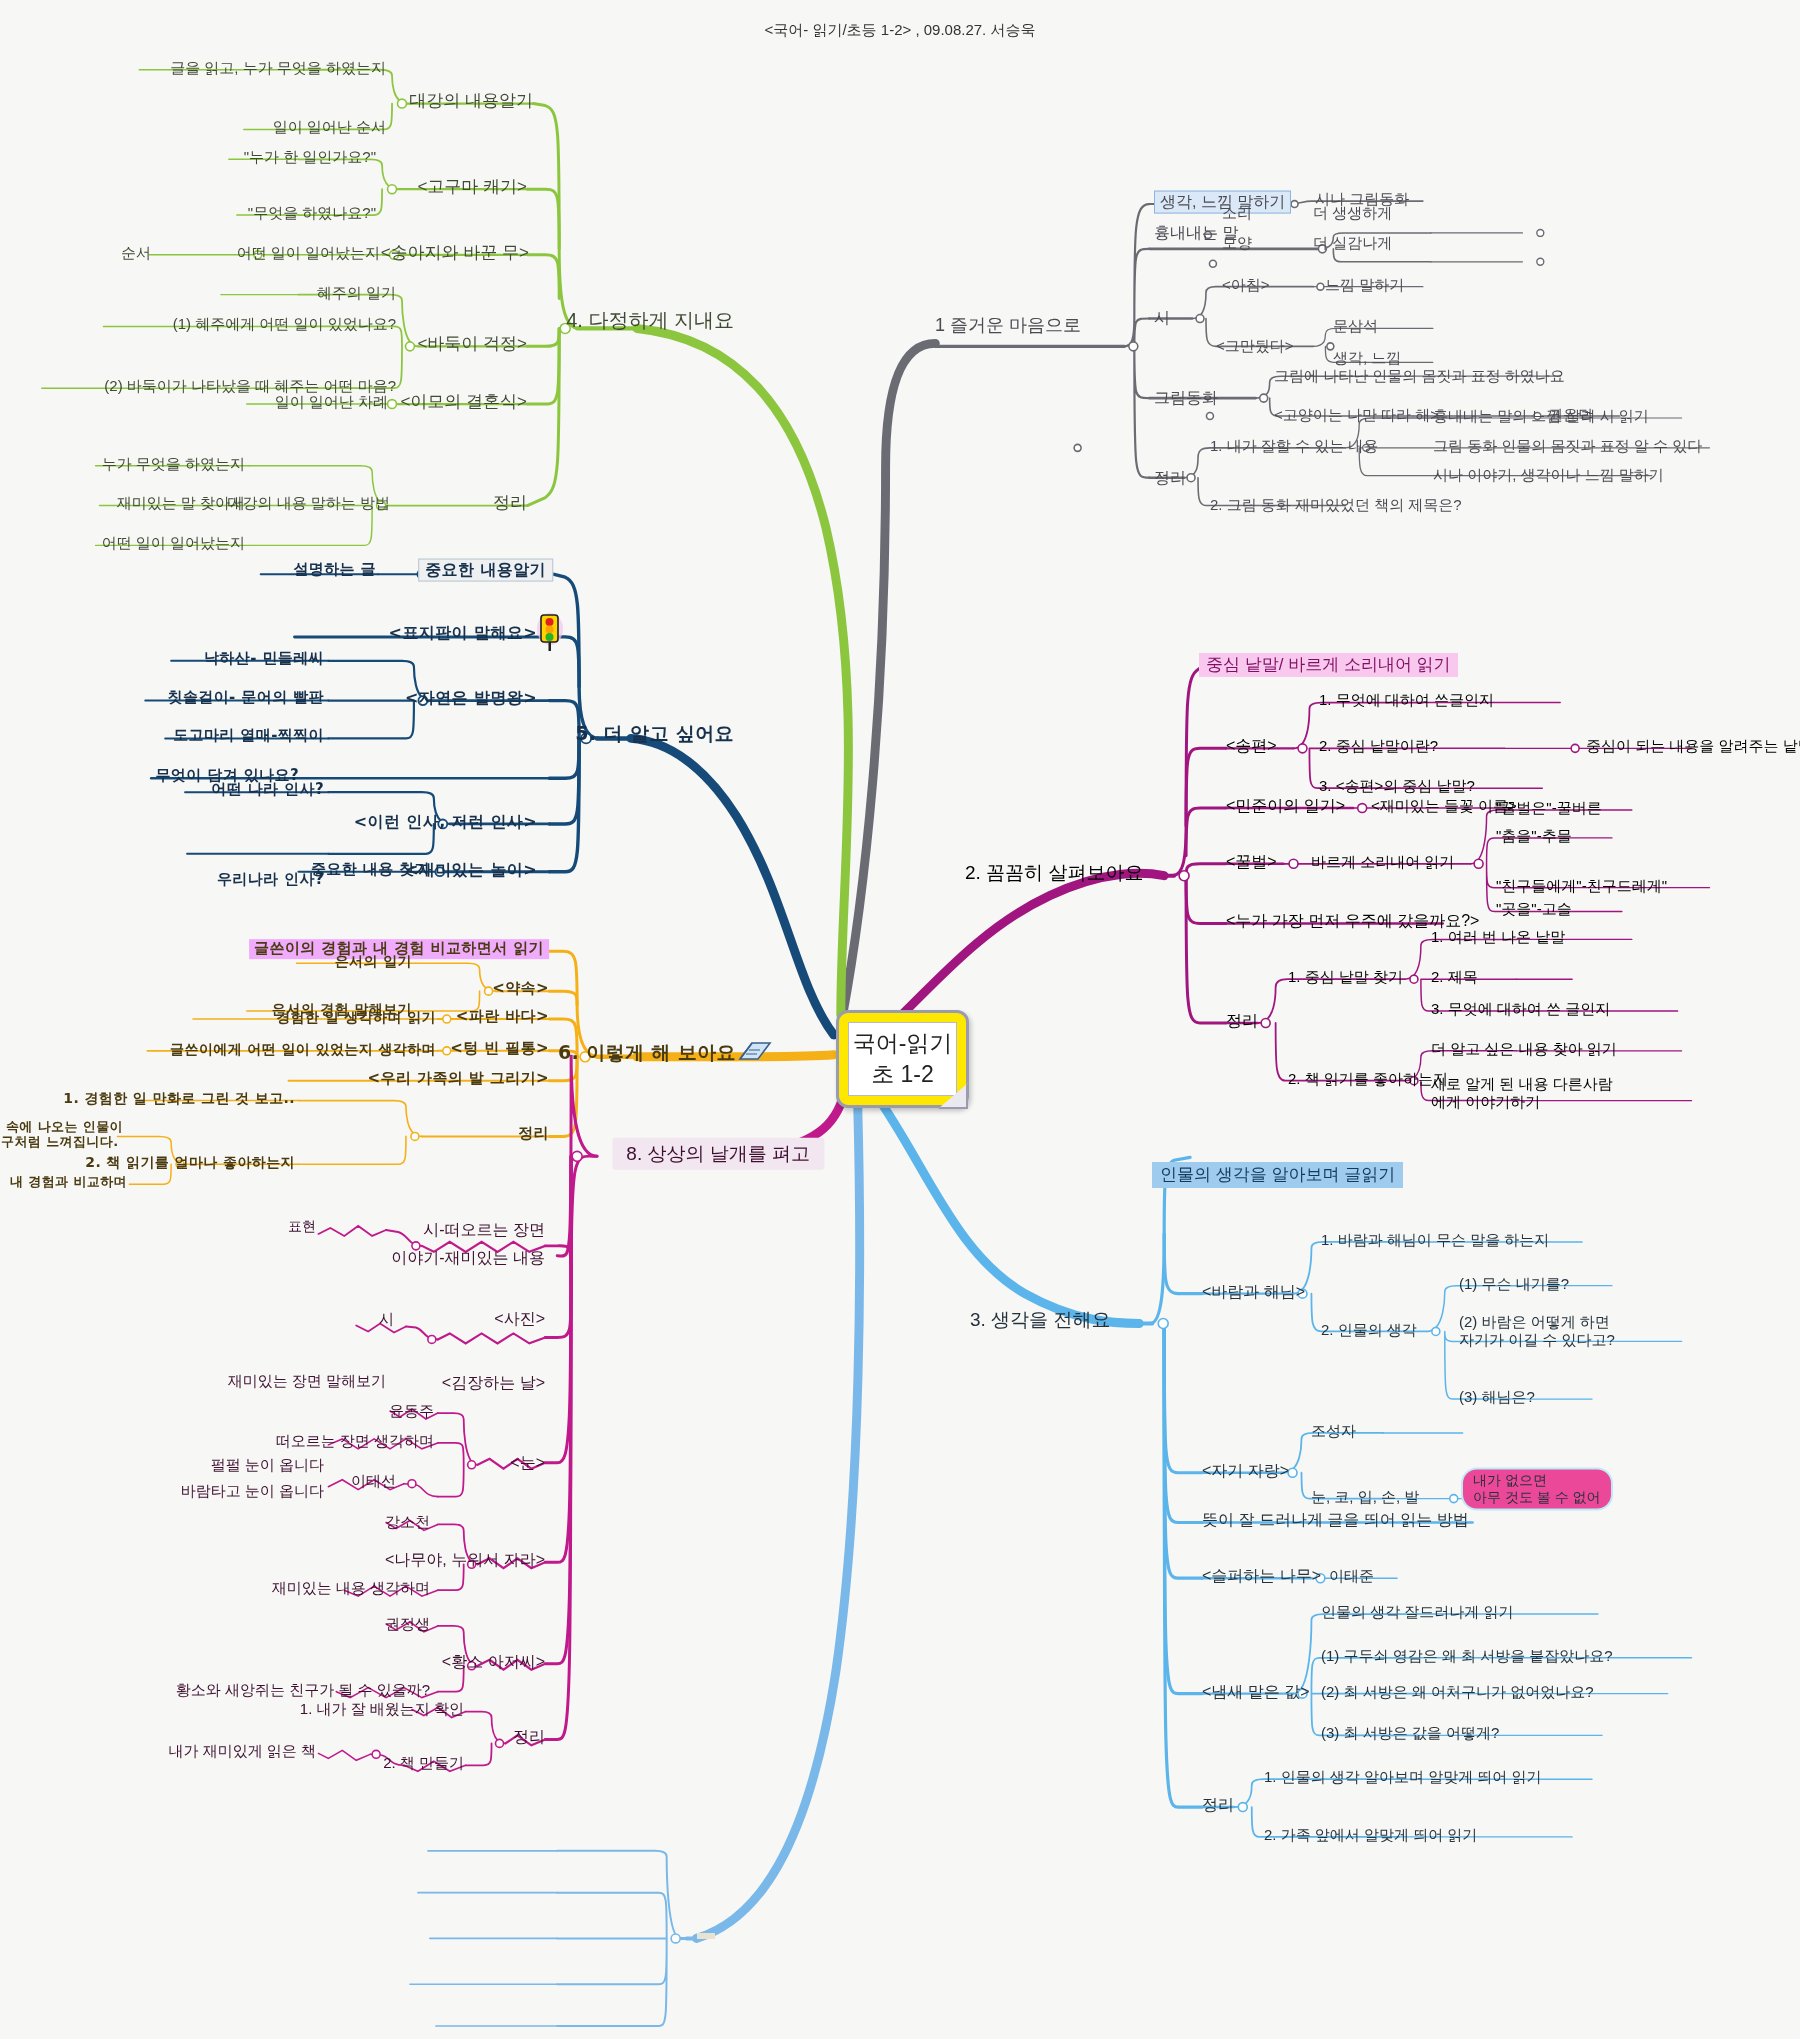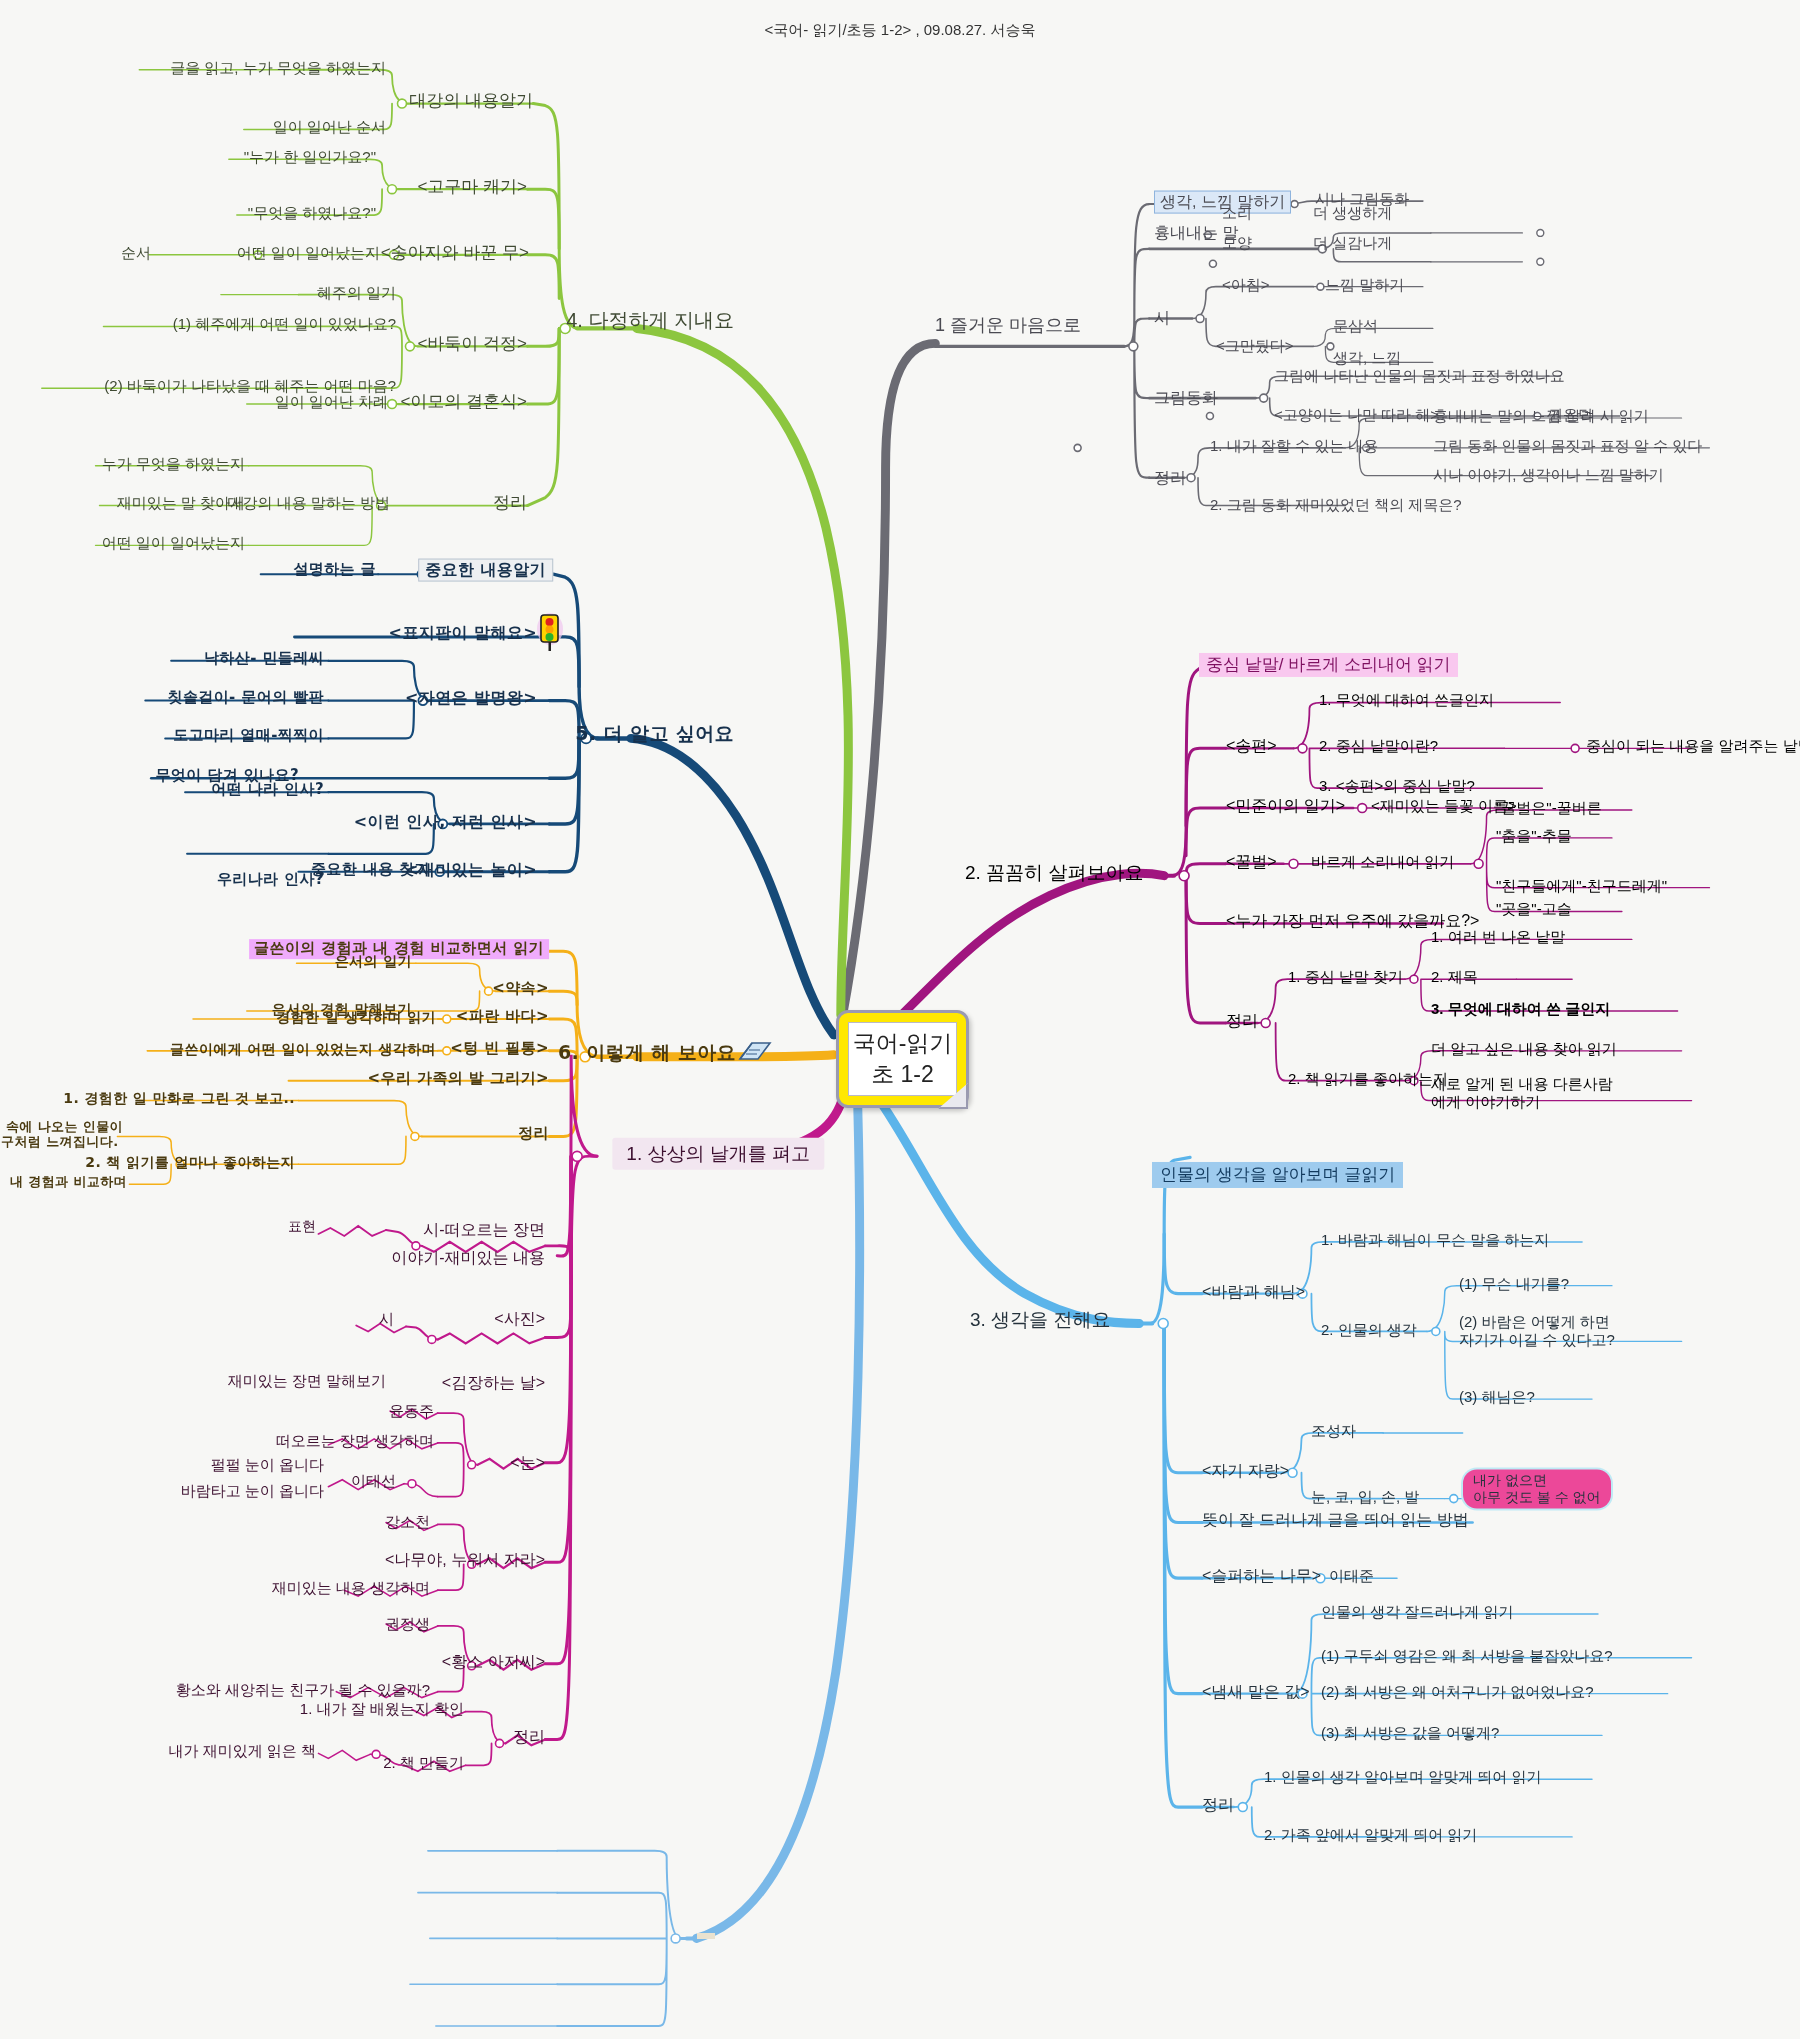--- a/index.html
+++ b/index.html
@@ -509,21 +509,21 @@
 <div class="lbl mr c-purple t15" style="left:1496px;top:808px;">"꿀벌은"-꿀버른</div>
 <div class="lbl mr c-purple t15" style="left:1496px;top:836px;">"춤을"-추믈</div>
 <div class="lbl mr c-purple t15" style="left:1496px;top:886px;">"친구들에게"-친구드레게"</div>
 <div class="lbl mr c-purple t15" style="left:1496px;top:909px;">"곳을"-고슬</div>
 <div class="lbl mr c-purple t16" style="left:1226px;top:921px;">&lt;누가 가장 먼저 우주에 갔을까요?&gt;</div>
 <div class="lbl mr c-purple t16" style="left:1226px;top:1021px;">정리</div>
 <div class="lbl mr c-purple t15" style="left:1288px;top:977px;">1. 중심 낱말 찾기</div>
 <div class="lbl mr c-purple t15" style="left:1288px;top:1079px;">2. 책 읽기를 좋아하는지</div>
 <div class="lbl mr c-purple t15" style="left:1431px;top:937px;">1. 여러 번 나온 낱말</div>
 <div class="lbl mr c-purple t15" style="left:1431px;top:977px;">2. 제목</div>
-<div class="lbl mr c-purple t15" style="left:1431px;top:1009px;font-weight:bold;">3. 무엇에 대하여 쓴 글인지</div>
+<div class="lbl mr c-purple t15" style="left:1431px;top:1009px;">3. 무엇에 대하여 쓴 글인지</div>
 <div class="lbl mr c-purple t15" style="left:1431px;top:1049px;">더 알고 싶은 내용 찾아 읽기</div>
 <div class="lbl mr c-purple t15" style="left:1431px;top:1093px;white-space:pre;">새로 알게 된 내용 다른사람
 에게 이야기하기</div>
 
 <div class="lbl mr c-blue bigbranch" style="left:970px;top:1320px;">3. 생각을 전해요</div>
 <div class="lbl mr t17 hl-lblue" style="left:1152px;top:1175px;color:#123a5e;">인물의 생각을 알아보며 글읽기</div>
 <div class="lbl mr c-blue t16" style="left:1202px;top:1292px;">&lt;바람과 해님&gt;</div>
 <div class="lbl mr c-blue t15" style="left:1321px;top:1240px;">1. 바람과 해님이 무슨 말을 하는지</div>
 <div class="lbl mr c-blue t15" style="left:1321px;top:1330px;">2. 인물의 생각</div>
 <div class="lbl mr c-blue t15" style="left:1459px;top:1284px;">(1) 무슨 내기를?</div>
@@ -611,21 +611,21 @@
 <div class="lbl ml c-orange t15 hand" style="left:549px;top:1049px;">&lt;텅 빈 필통&gt;</div>
 <div class="lbl ml c-orange t14 hand" style="left:436px;top:1049px;">글쓴이에게 어떤 일이 있었는지 생각하며</div>
 <div class="lbl ml c-orange t15 hand" style="left:549px;top:1079px;">&lt;우리 가족의 발 그리기&gt;</div>
 <div class="lbl ml c-orange t15 hand" style="left:549px;top:1134px;">정리</div>
 <div class="lbl ml c-orange t14 hand" style="left:295px;top:1098px;">1. 경험한 일 만화로 그린 것 보고..</div>
 <div class="lbl ml c-orange t14 hand" style="left:295px;top:1162px;">2. 책 읽기를 얼마나 좋아하는지</div>
 <div class="lbl ml c-orange t13 hand" style="left:123px;top:1134px;white-space:pre;">책 속에 나오는 인물이
 친구처럼 느껴집니다.</div>
 <div class="lbl ml c-orange t13 hand" style="left:127px;top:1182px;">내 경험과 비교하며</div>
 
-<div class="lbl ml c-mag b7-title hl-mist" style="left:824px;top:1154px;">1. 상상의 날개를 펴고</div>
+<div class="lbl ml c-mag b7-title hl-mist" style="left:824px;top:1154px;">8. 상상의 날개를 펴고</div>
 <div class="lbl ml c-mag t16" style="left:545px;top:1230px;">시-떠오르는 장면</div>
 <div class="lbl ml c-mag t16" style="left:545px;top:1258px;">이야기-재미있는 내용</div>
 <div class="lbl ml c-mag t14" style="left:316px;top:1226px;">표현</div>
 <div class="lbl ml c-mag t16" style="left:545px;top:1319px;">&lt;사진&gt;</div>
 <div class="lbl ml c-mag t15" style="left:394px;top:1319px;">시</div>
 <div class="lbl ml c-mag t16" style="left:545px;top:1383px;">&lt;김장하는 날&gt;</div>
 <div class="lbl ml c-mag t15" style="left:386px;top:1381px;">재미있는 장면 말해보기</div>
 <div class="lbl ml c-mag t16" style="left:545px;top:1463px;">&lt;눈&gt;</div>
 <div class="lbl ml c-mag t15" style="left:434px;top:1411px;">윤동주</div>
 <div class="lbl ml c-mag t15" style="left:434px;top:1441px;">떠오르는 장면 생각하며</div>

